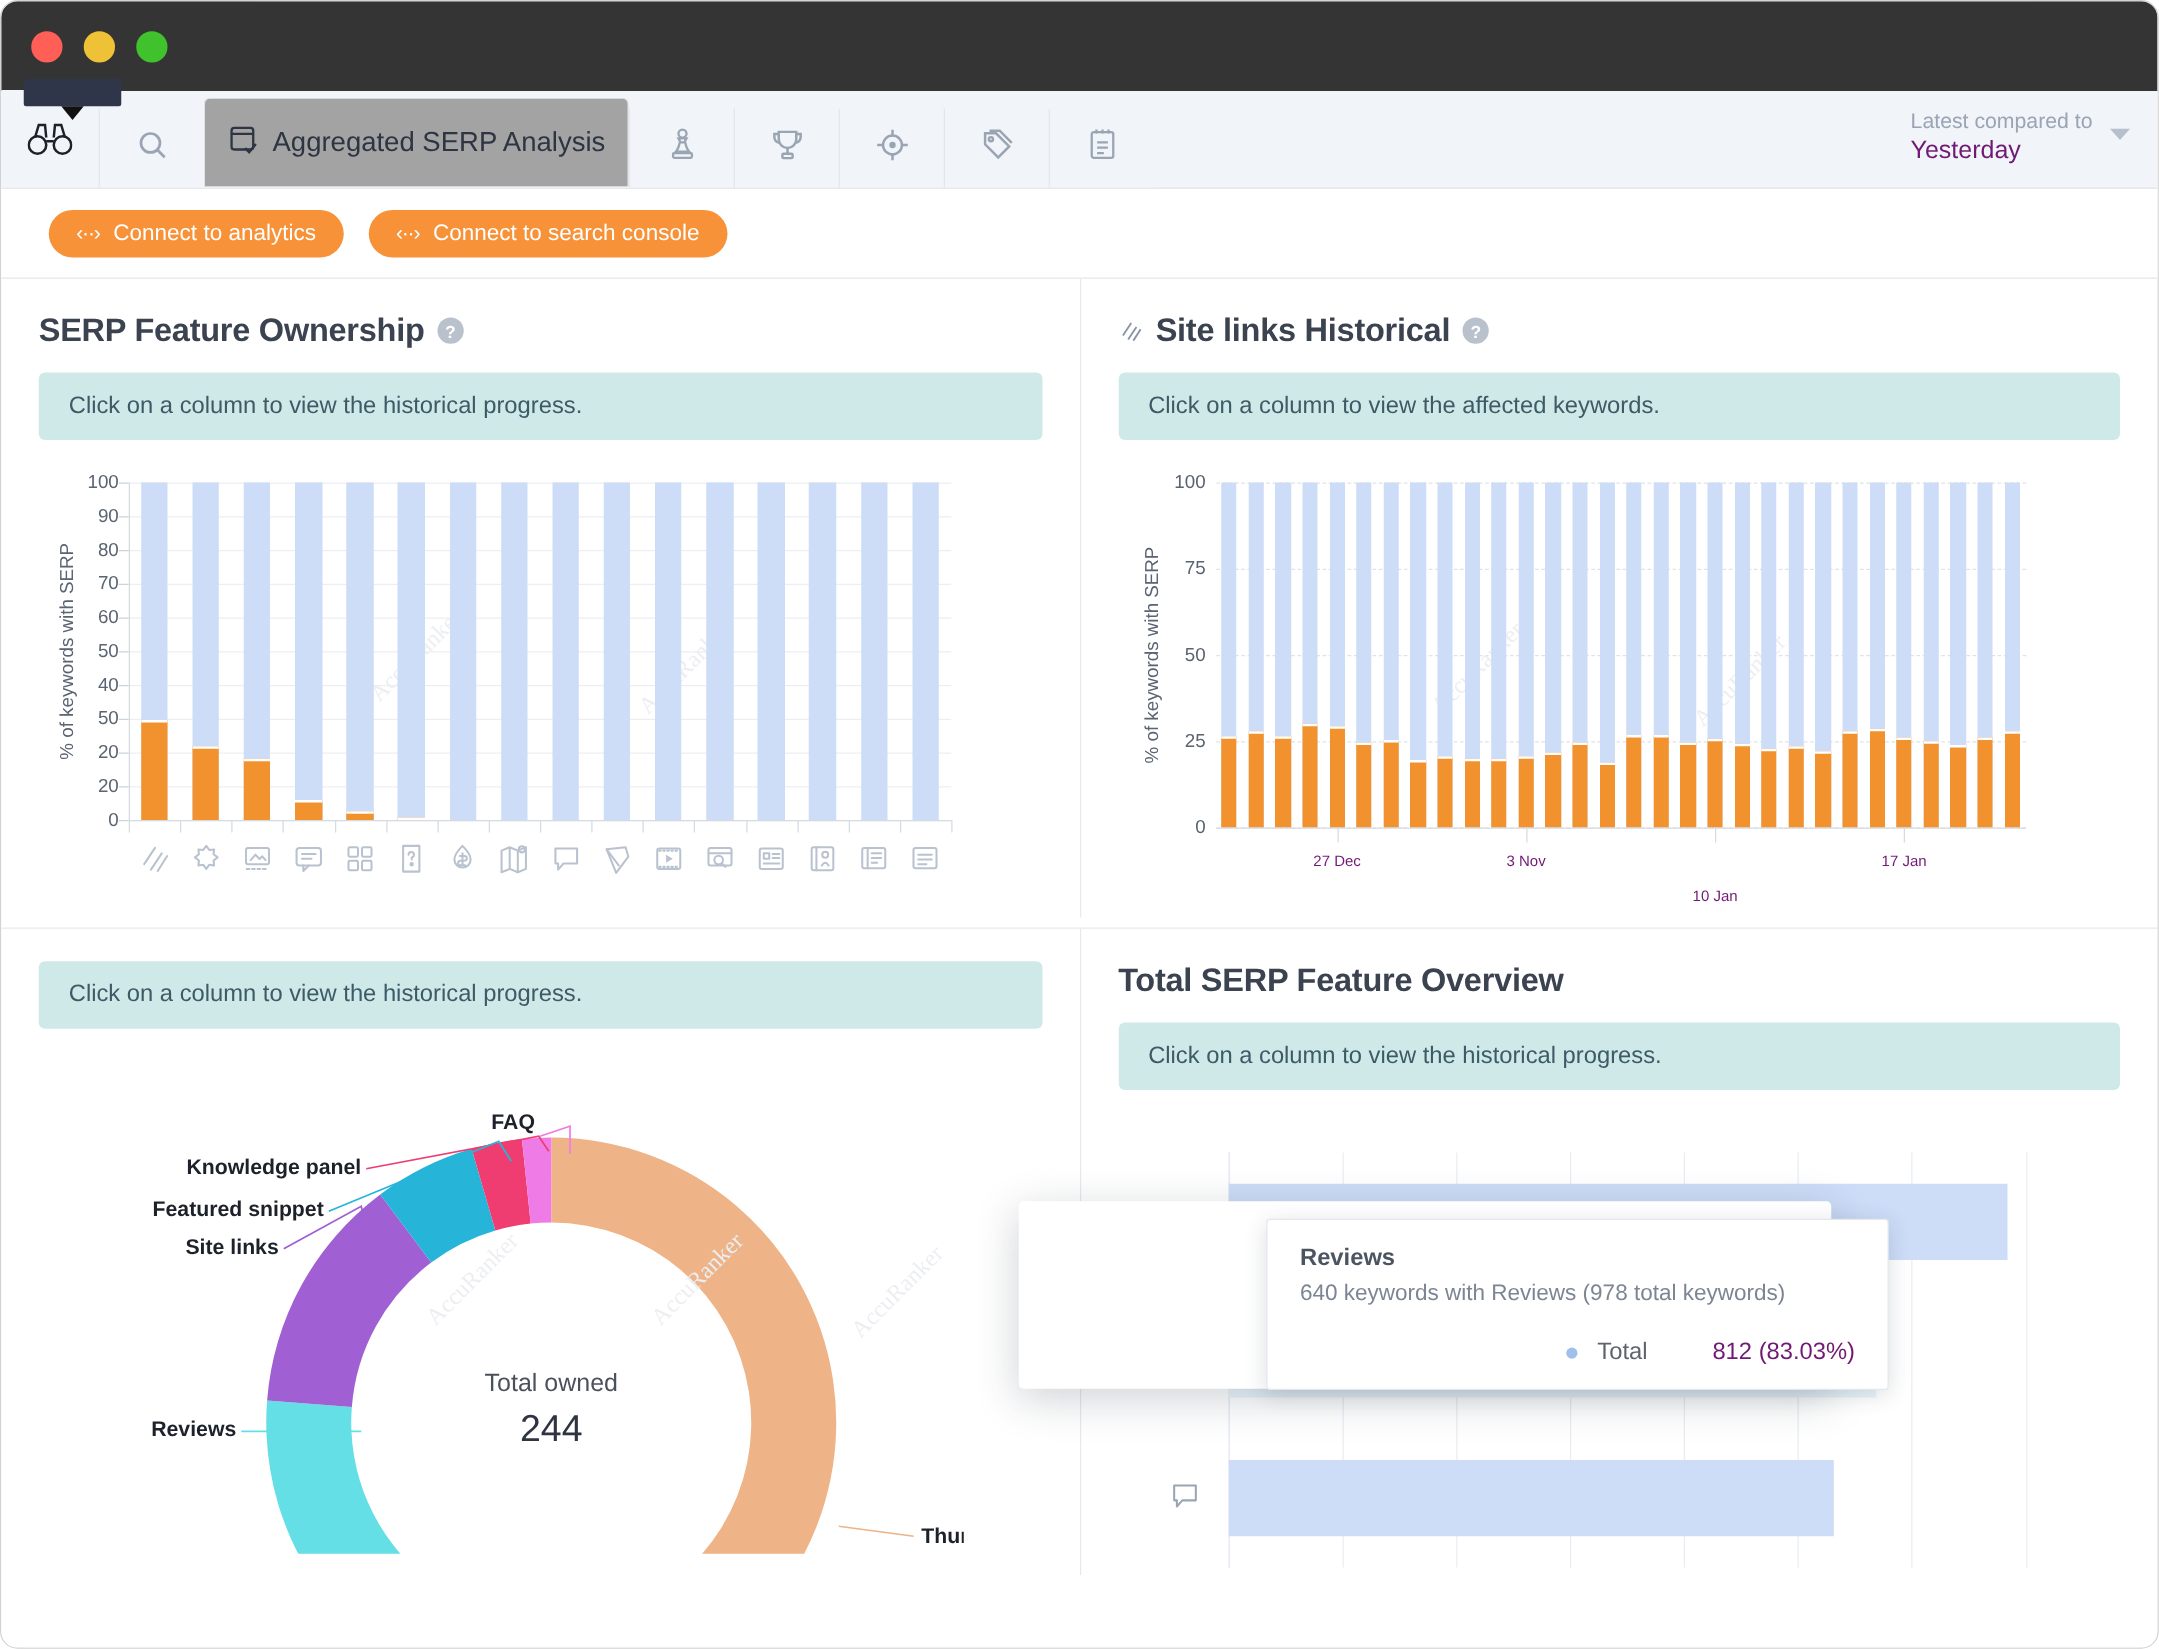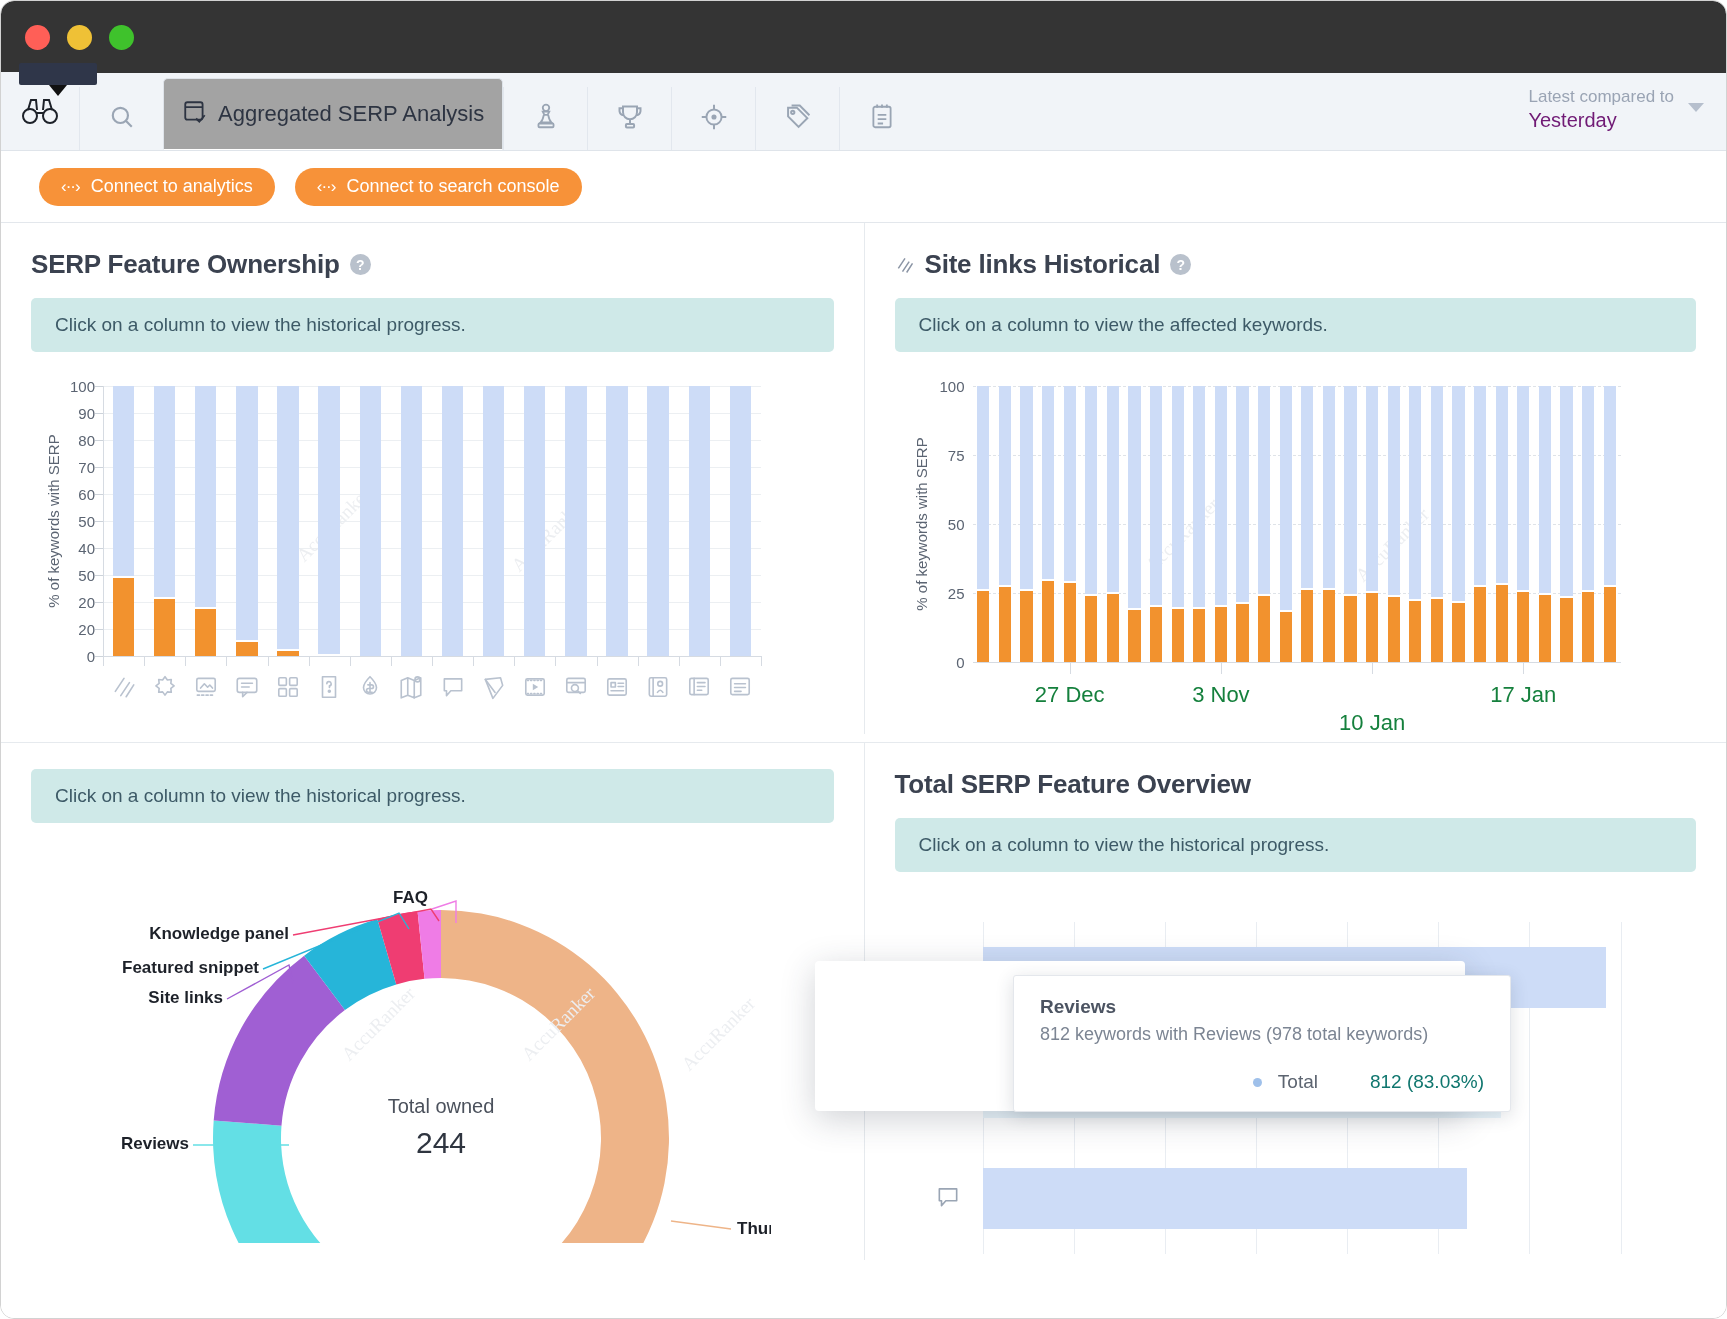--- a/index.html
+++ b/index.html
@@ -117,21 +117,21 @@
   }
   .ytick { position: absolute; right: 0; font-size: 15px; color: #5b6472; transform: translateY(-50%); }
   .gridline { position: absolute; left: 0; right: 0; height: 1px; background: #eceff2; }
   .tickmark { position: absolute; width: 8px; height: 1px; background: #cdd3da; left: -8px; }
   .bar-col { position: absolute; bottom: 0; }
   .bar-total { position: absolute; bottom: 0; width: 100%; background: #cddcf7; }
   .bar-owned { position: absolute; bottom: 0; width: 100%; background: #f2922e; }
   .xaxis-line { position: absolute; left: 0; right: 0; height: 1px; background: #d6dbe2; }
   .xicon { position: absolute; color: #b9c2cf; transform: translateX(-50%); }
   .xtickline { position: absolute; width: 1px; background: #d6dbe2; }
-  .xlabel { position: absolute; font-size: 22px; color: #15803d; transform: translateX(-50%); }
+  .xlabel { position: absolute; font-size: 12px; color: #701a75; transform: translateX(-50%); }
 
   .watermark {
     position: absolute; font-size: 19px; color: #eceef1; transform: rotate(-45deg);
     pointer-events: none; white-space: nowrap; font-family: "Liberation Serif", serif;
   }
 
   
   .donut-wrap { position: relative; margin-top: 20px; height: 400px; }
   .donut-center-label { font-size: 20px; fill: #4b515c; }
   .donut-center-value { font-size: 30px; fill: #2f3540; }
@@ -149,21 +149,21 @@
   .tooltip {
     position: absolute; background: #fff; border: 1px solid #e4e7ec;
     box-shadow: 0 4px 18px rgba(40,50,70,.16);
     border-radius: 3px; padding: 20px 26px 18px 26px; width: 498px;
   }
   .tt-title { font-size: 19px; font-weight: bold; color: #4c5462; margin-bottom: 6px; }
   .tt-sub { font-size: 18px; color: #7c8593; }
   .tt-row { display: flex; align-items: center; justify-content: flex-end; gap: 16px; margin-top: 26px; }
   .tt-dot { width: 9px; height: 9px; border-radius: 50%; background: #9fc0ea; }
   .tt-series { font-size: 19px; color: #5c6470; }
-  .tt-val { font-size: 19px; color: #0f766e; min-width: 150px; text-align: right; }
+  .tt-val { font-size: 19px; color: #701a75; min-width: 150px; text-align: right; }
 
   .tooltip-card {
     position: absolute; background: #fff; border-radius: 4px;
     box-shadow: 0 8px 34px rgba(40,50,70,.22);
   }
 </style>
 </head>
 <body>
 
 <div class="window">
@@ -702,21 +702,21 @@
                 <path d="M4 4.5 h16 v11 h-10 l-4 4.5 v-4.5 h-2 z"></path>
               </svg></div>
           </div>
       </div>
 
     </div>
 
     <div class="tooltip-card" id="tooltip-card" style="left:814px; top:888px; width:650px; height:150px;"></div>
     <div class="tooltip" id="serp-tooltip" style="left:1012px; top:902px;">
       <div class="tt-title">Reviews</div>
-      <div class="tt-sub">812 keywords with Reviews (978 total keywords)</div>
+      <div class="tt-sub">640 keywords with Reviews (978 total keywords)</div>
       <div class="tt-row">
         <span class="tt-dot"></span>
         <span class="tt-series">Total</span>
         <span class="tt-val">812 (83.03%)</span>
       </div>
     </div>
 
   </div>
 </div>
 

